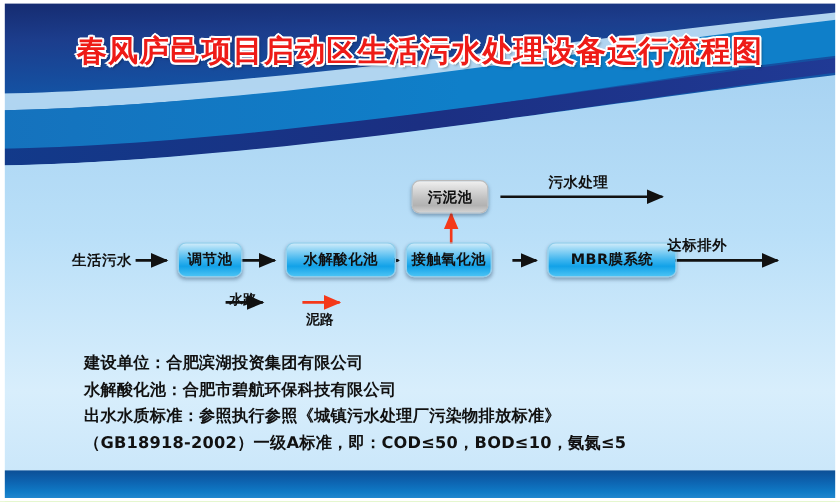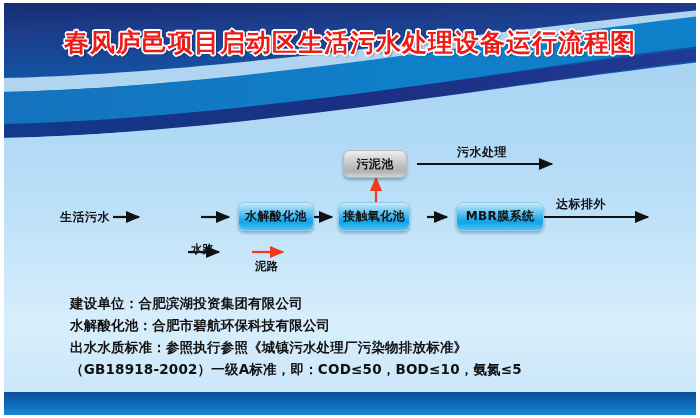--- a/index.html
+++ b/index.html
@@ -226,30 +226,33 @@
       <line x1="417" y1="32" x2="552" y2="32" stroke="#111111" stroke-width="2.2" marker-end="url(#arwBlack)"></line>
 
       <line x1="376" y1="72" x2="376" y2="46" stroke="#f4391a" stroke-width="2.2" marker-end="url(#arwRed)"></line>
 
       <line x1="188" y1="120" x2="219" y2="120" stroke="#111111" stroke-width="2.2" marker-end="url(#arwBlack)"></line>
       <line x1="252" y1="120" x2="283" y2="120" stroke="#f4391a" stroke-width="2.2" marker-end="url(#arwRed)"></line>
     </svg>
 
     <div class="flow-label" style="left:60px; top:77px;">生活污水</div>
 
-
-    <div class="node blue" style="left:238px; top:70px; width:76px; height:29px;">
+    <div class="node blue" style="left:148px; top:70px; width:54px; height:29px;">
+      <span>调节池</span>
+    </div>
+
+    <div class="node blue" style="left:238px; top:70px; width:92px; height:29px;">
       <span>水解酸化池</span>
     </div>
 
     <div class="node blue" style="left:338px; top:70px; width:72px; height:29px;">
       <span>接触氧化池</span>
     </div>
 
-    <div class="node blue" style="left:456px; top:70px; width:88px; height:29px;">
+    <div class="node blue" style="left:456px; top:70px; width:108px; height:29px;">
       <span>MBR膜系统</span>
     </div>
 
     <div class="node gray" style="left:343px; top:18px; width:64px; height:28px;">
       <span>污泥池</span>
     </div>
 
     <div class="flow-label" style="left:457px; top:12px;">污水处理</div>
 
     <div class="flow-label" style="left:556px; top:64px;">达标排外</div>

